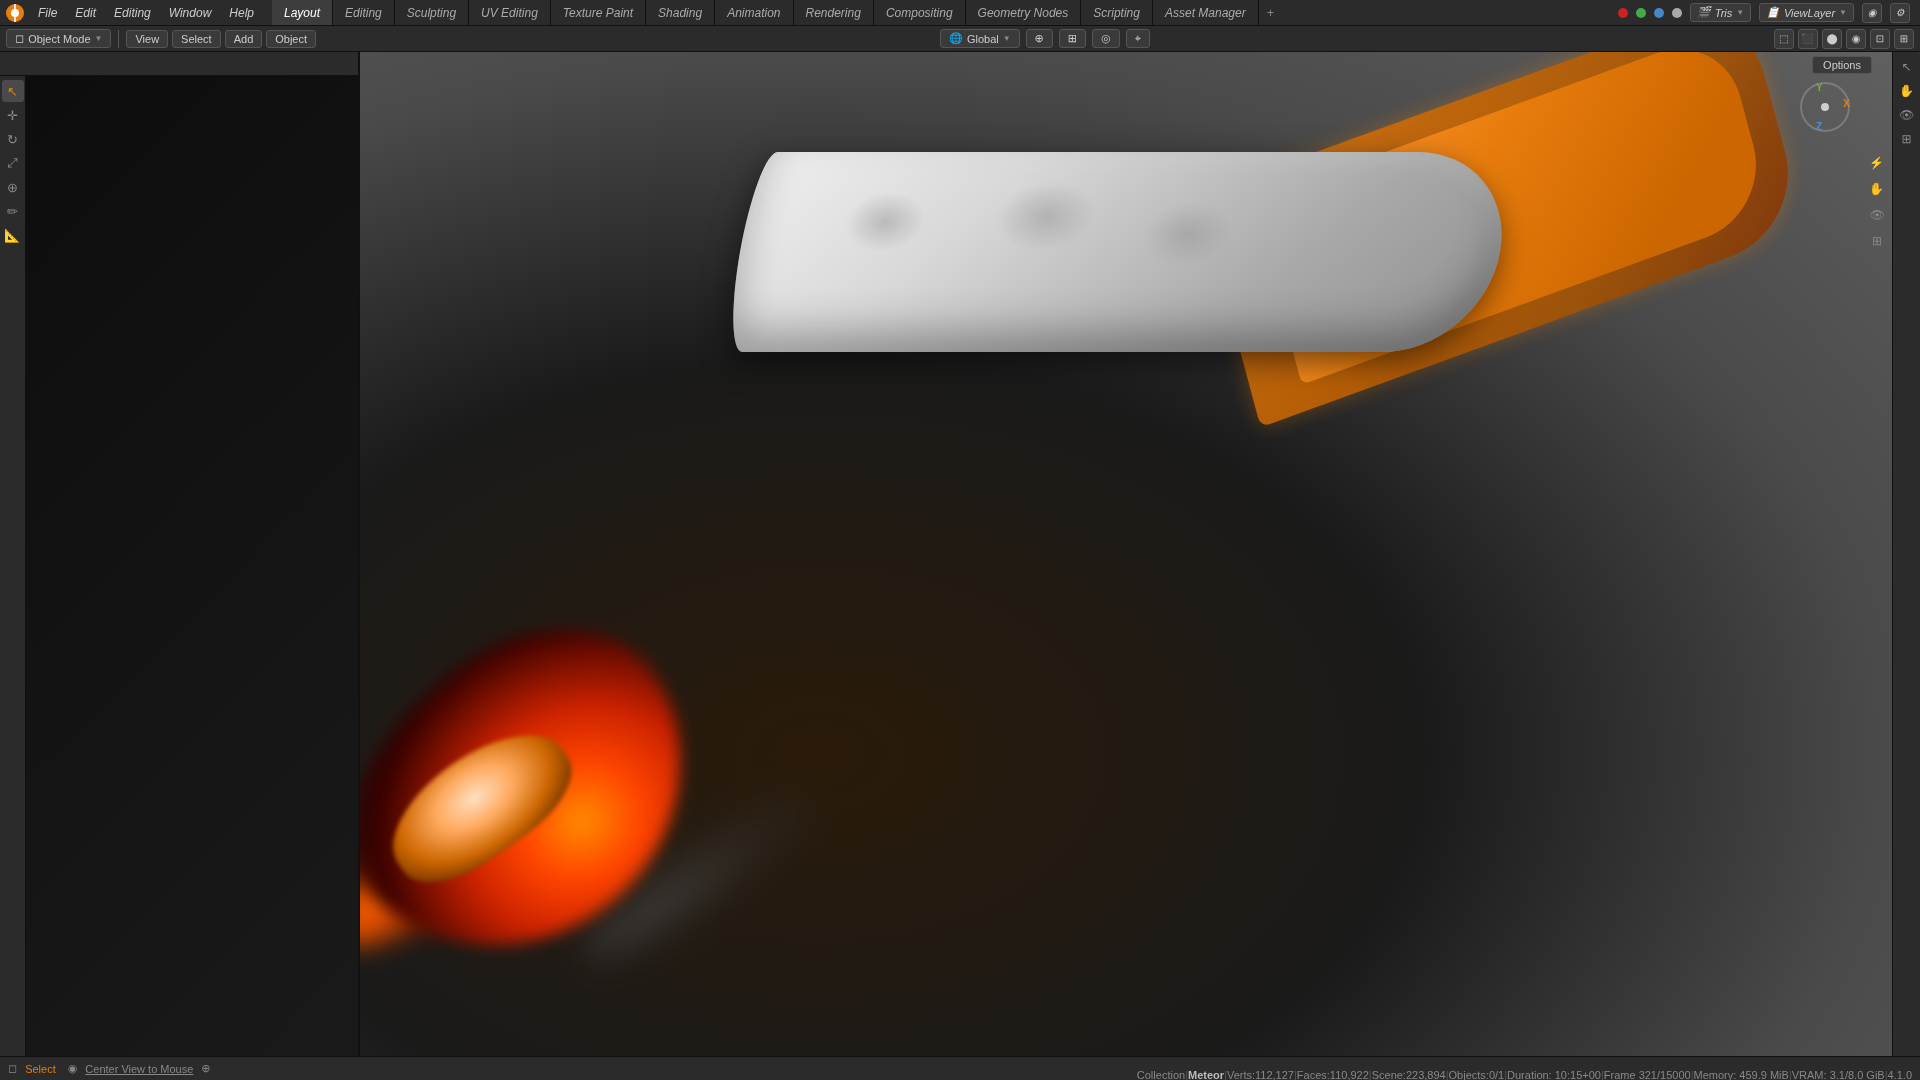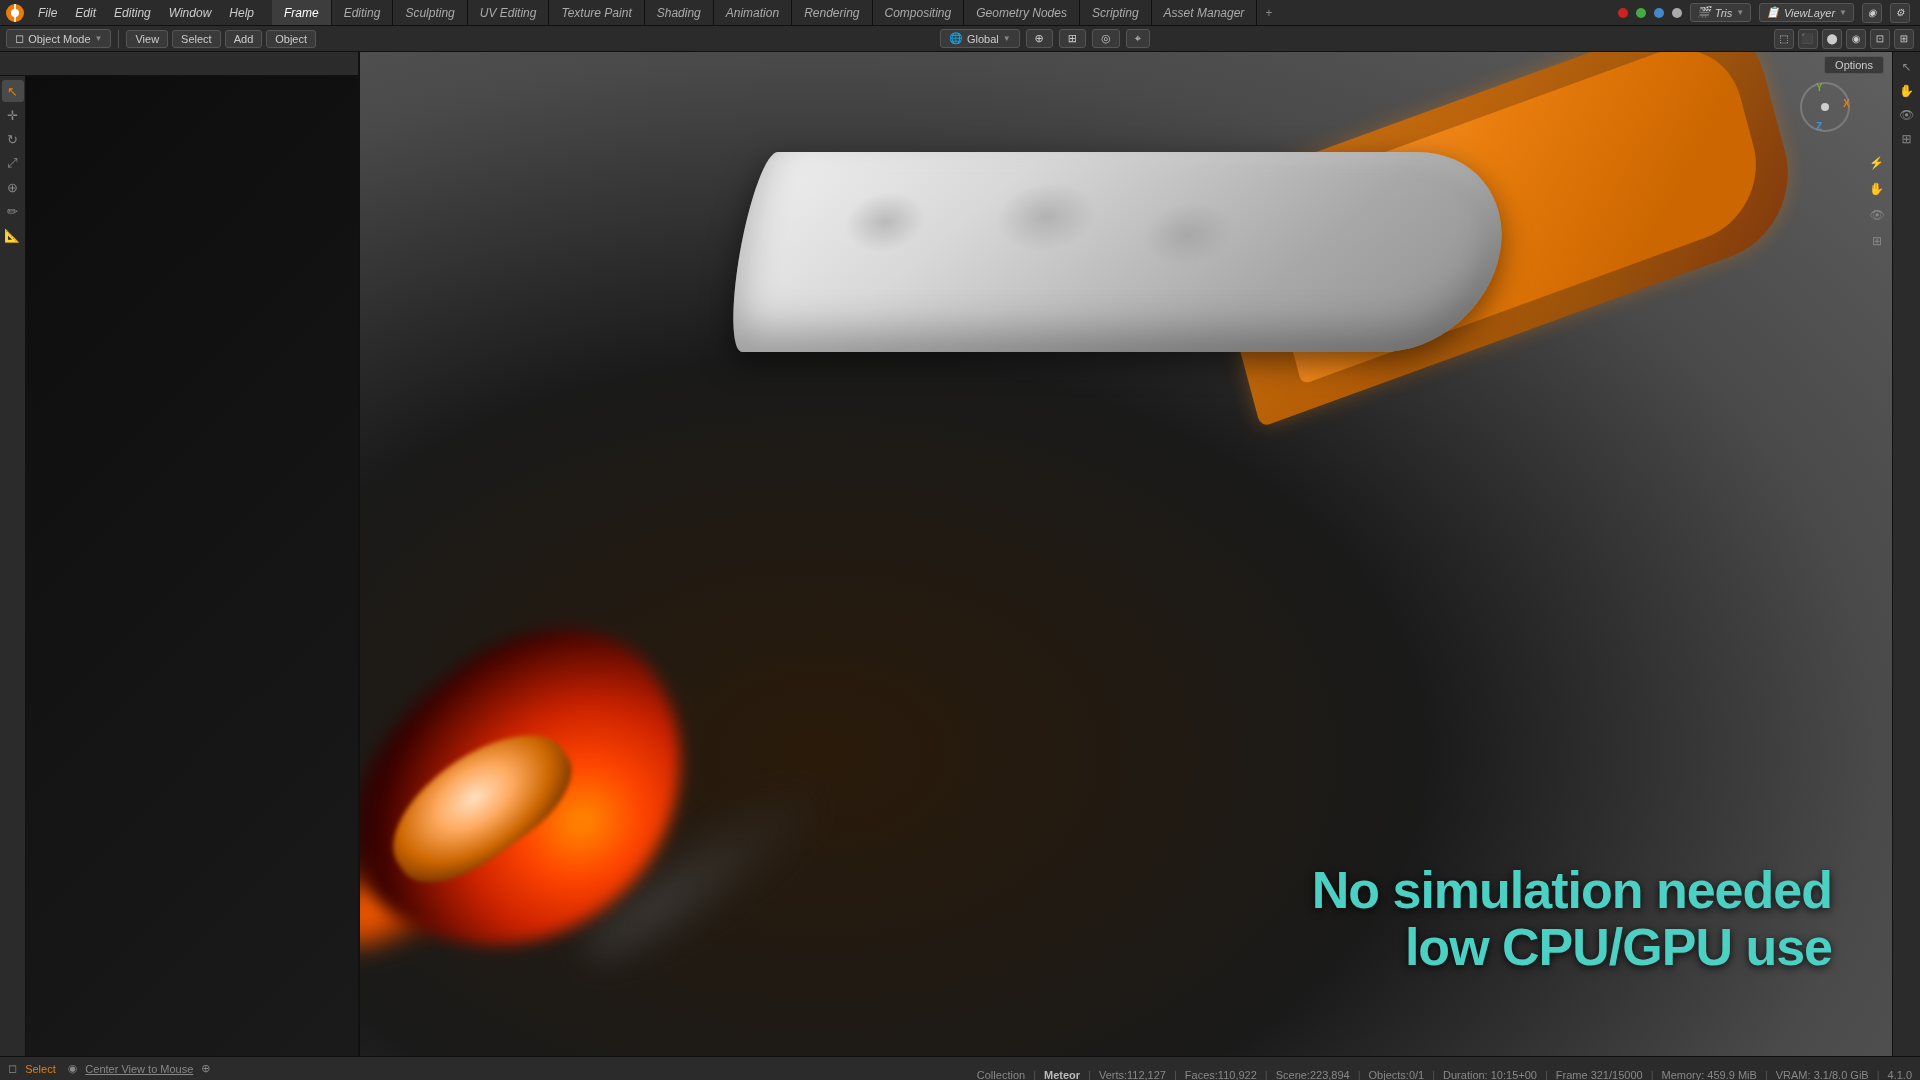--- a/index.html
+++ b/index.html
@@ -364,21 +364,21 @@
       color: #4dd0c4;
       line-height: 1.1;
       letter-spacing: -1px;
       text-shadow: 0 2px 8px rgba(0,0,0,0.8);
     }
 
     
     .options-btn {
       position: absolute;
       top: 4px;
-      right: 8px;
+      right: 20px;
       background: #3a3a3a;
       border: 1px solid #555;
       color: #ccc;
       padding: 2px 10px;
       font-size: 11px;
       border-radius: 3px;
       cursor: pointer;
     }
 
     
@@ -446,21 +446,20 @@
     }
     .status-select {
       color: #e87d0d;
       margin-right: 4px;
     }
     .status-info { color: #888; text-decoration: underline; }
     .status-sep { color: #555; }
     .status-right {
       margin-left: auto;
       display: flex;
-      gap: 8px;
       color: #888;
       margin-top: 12px;
     }
     .status-highlight { color: #bbb; font-weight: bold; }
 
     
     .color-dot-red {
       width: 10px; height: 10px; border-radius: 50%; background: #cc2222; display: inline-block;
     }
     .color-dot-green {
@@ -501,21 +500,21 @@
     </svg>
   </div>
   <div class="menu-items">
     <span class="menu-item">File</span>
     <span class="menu-item">Edit</span>
     <span class="menu-item">Editing</span>
     <span class="menu-item">Window</span>
     <span class="menu-item">Help</span>
   </div>
   <div class="workspace-tabs">
-    <div class="tab active">Frame</div>
+    <div class="tab active">Layout</div>
     <div class="tab">Editing</div>
     <div class="tab">Sculpting</div>
     <div class="tab">UV Editing</div>
     <div class="tab">Texture Paint</div>
     <div class="tab">Shading</div>
     <div class="tab">Animation</div>
     <div class="tab">Rendering</div>
     <div class="tab">Compositing</div>
     <div class="tab">Geometry Nodes</div>
     <div class="tab">Scripting</div>
@@ -648,24 +647,20 @@
       </div>
     </div>
 
     <div style="position: absolute; top: 100px; right: 4px; display: flex; flex-direction: column; gap: 4px;">
       <div class="right-tool-icon">⚡</div>
       <div class="right-tool-icon">✋</div>
       <div class="right-tool-icon">👁</div>
       <div class="right-tool-icon">⊞</div>
     </div>
 
-    <div class="viewport-text">
-      <div class="viewport-text-line1">No simulation needed</div>
-      <div class="viewport-text-line2">low CPU/GPU use</div>
-    </div>
   </div>
 
   <div id="right-sidebar">
     <div class="right-tool-icon">↖</div>
     <div class="right-tool-icon">✋</div>
     <div class="right-tool-icon">👁</div>
     <div class="right-tool-icon">⊞</div>
   </div>
 
 </div>

